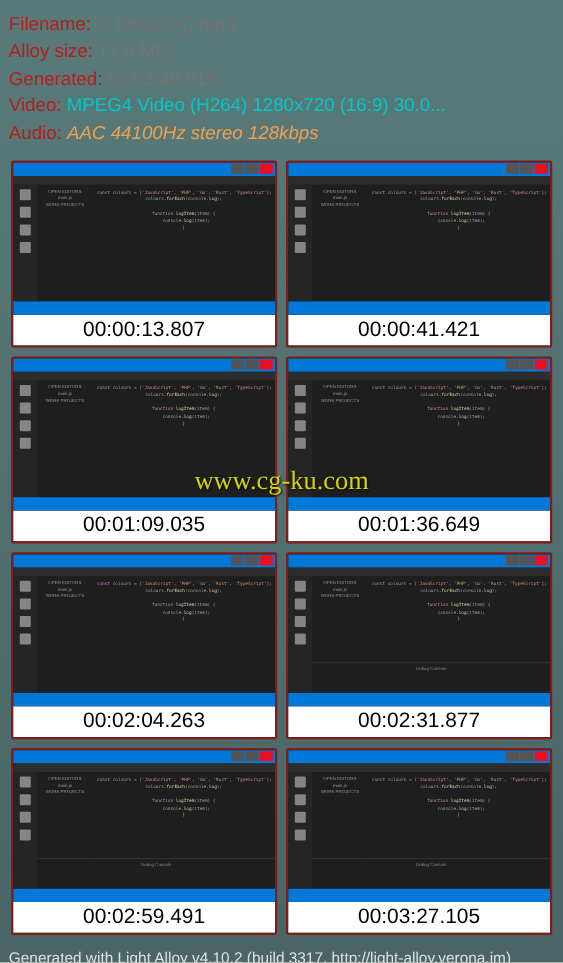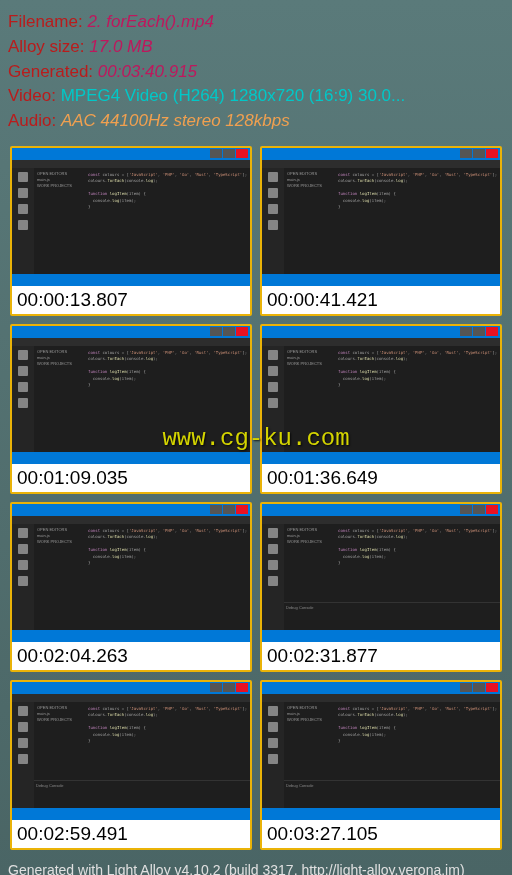--- a/index.html
+++ b/index.html
@@ -11,34 +11,35 @@
       color: #fff;
       overflow: hidden;
     }
     .info {
       padding: 10px 8px 6px 8px;
       font-size: 17px;
       line-height: 1.4;
     }
     .info-row { margin-bottom: 1px; }
     .label { color: #b91c1c; }
-    .val-yellow { color: #be185d; font-style: italic; }
+    .val-yellow { color: #737373; }
     .val-cyan { color: #00c8c8; }
     .val-orange { color: #f0a050; font-style: italic; }
     .grid {
       display: grid;
       grid-template-columns: 1fr 1fr;
       gap: 8px;
       padding: 6px 10px;
     }
     .cell {
       background: #404040;
-      border: 2px solid #eab308;
+      border: 2px solid #7f1d1d;
       border-radius: 2px;
       overflow: hidden;
+      text-align: center;
     }
     .thumb {
       width: 100%;
       height: 138px;
       background: #1e1e1e;
       position: relative;
     }
     .titlebar {
       height: 12px;
       background: #0078d7;
@@ -96,21 +97,21 @@
       background: #fff;
       color: #000;
       font-size: 19px;
       padding: 3px 5px;
       font-family: Arial, sans-serif;
     }
     .watermark {
       position: absolute;
       top: 50%; left: 50%;
       transform: translate(-50%, -50%);
-      font-family: Liberation Mono, monospace;
+      font-family: Liberation Serif, serif;
       font-size: 24px;
       color: #d4d400;
       text-shadow: 1px 1px 2px rgba(0,0,0,0.8);
       z-index: 100;
       pointer-events: none;
       white-space: nowrap;
     }
     .footer {
       padding: 6px 8px;
       font-size: 14px;

